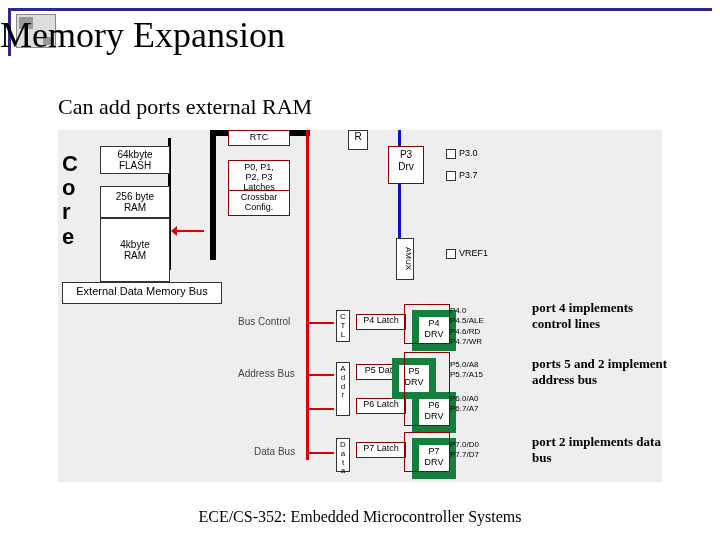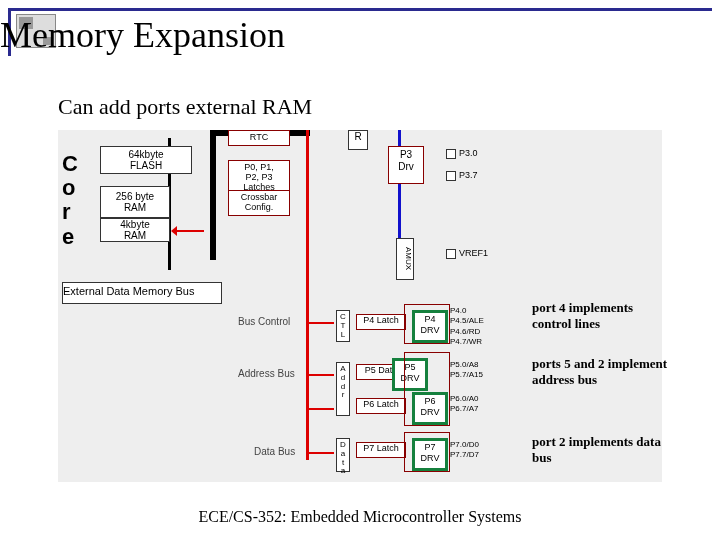--- a/index.html
+++ b/index.html
@@ -6,25 +6,25 @@
 .frame-top{position:absolute;top:8px;left:8px;right:8px;height:3px;background:#2a2a8f}
 .frame-left{position:absolute;top:8px;left:8px;width:3px;height:48px;background:#2a2a8f}
 .chip{position:absolute;top:14px;left:16px;width:38px;height:32px;background:#ddd;border:1px solid #888}
 .chip::before{content:"";position:absolute;top:2px;left:2px;width:14px;height:12px;background:#999}
 .chip::after{content:"";position:absolute;bottom:2px;right:2px;width:10px;height:8px;background:#999}
 .title{position:absolute;top:14px;left:0;right:0;text-align:left;font-size:36px}
 .subtitle{position:absolute;top:94px;left:58px;font-size:22px}
 .diagram{position:absolute;top:130px;left:58px;width:604px;height:352px;background:#eee}
 .core-label{position:absolute;top:22px;left:4px;font-family:Arial,sans-serif;font-size:22px;font-weight:bold;line-height:1.1}
 .core-box{position:absolute;top:8px;left:30px;width:80px;height:132px;border-right:3px solid #000}
-.mem-block{position:absolute;left:42px;width:68px;border:1px solid #333;background:#fff;font:10px Arial;text-align:center;padding:2px 11px;line-height:1.1}
+.mem-block{position:absolute;left:42px;width:68px;border:1px solid #333;background:#fff;font:10px Arial;text-align:center;padding:2px 0;line-height:1.1}
 .mb1{top:16px}
 .mb2{top:56px;padding:4px 0}
-.mb3{top:88px;padding:0 0}
-.ext-bus{position:absolute;top:152px;left:4px;width:158px;height:18px;border:1px solid #333;background:#fff;font:11px Arial;text-align:left;padding-top:2px}
+.mb3{top:88px;padding:20px 0}
+.ext-bus{position:absolute;top:152px;left:4px;width:158px;height:18px;border:1px solid #333;background:#fff;font:11px Arial;text-align:center;padding-top:2px}
 .arrow-red{position:absolute;height:2px;background:#d00}
 .arrow-red.ar1{top:100px;left:114px;width:32px}
 .arrow-red.ar1::before{content:"";position:absolute;left:-6px;top:-4px;border:5px solid transparent;border-right:6px solid #d00}
 .latch{position:absolute;width:60px;border:1px solid #800;background:#fff;font:9px Arial;text-align:center;padding:2px 0;line-height:1.1}
 .l1{top:0px;left:170px}
 .l2{top:30px;left:170px}
 .l3{top:60px;left:170px}
 .vline-black{position:absolute;top:0;left:152px;width:6px;height:130px;background:#000}
 .hline-black{position:absolute;top:0;left:152px;width:100px;height:6px;background:#000}
 .vline-red{position:absolute;top:0;left:248px;width:3px;height:330px;background:#d00}
@@ -49,21 +49,21 @@
 .hr4{top:322px;left:248px;width:28px}
 .ctl-box{position:absolute;left:278px;width:12px;border:1px solid #333;background:#fff;font:8px Arial;text-align:center;line-height:1.1;padding:2px 0}
 .cb1{top:180px;height:26px}
 .cb2{top:232px;height:48px}
 .cb3{top:308px;height:28px}
 .latch-small{position:absolute;width:48px;height:14px;border:1px solid #800;background:#fff;font:9px Arial;text-align:center}
 .ls4{top:184px;left:298px}
 .ls5{top:234px;left:298px}
 .ls6{top:268px;left:298px}
 .ls7{top:312px;left:298px}
-.drv-small{position:absolute;width:30px;height:26px;border:3px solid #15803d;background:#fff;font:9px Arial;text-align:center;line-height:1.2;padding-top:1px}
+.drv-small{position:absolute;width:30px;height:26px;border:7px solid #15803d;background:#fff;font:9px Arial;text-align:center;line-height:1.2;padding-top:1px}
 .dv4{top:180px;left:354px}
 .dv5{top:228px;left:334px}
 .dv6{top:262px;left:354px}
 .dv7{top:308px;left:354px}
 .port-pins{position:absolute;left:392px;font:8px Arial;line-height:1.3}
 .pp4{top:176px}
 .pp5{top:230px}
 .pp6{top:264px}
 .pp7{top:310px}
 .anno-box{position:absolute;border:1px solid #800}

